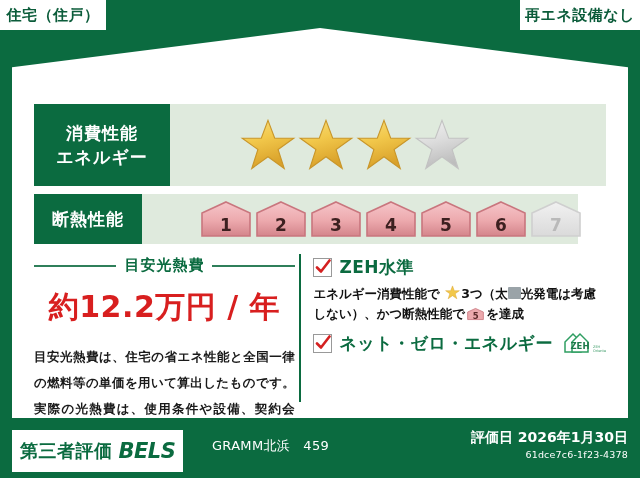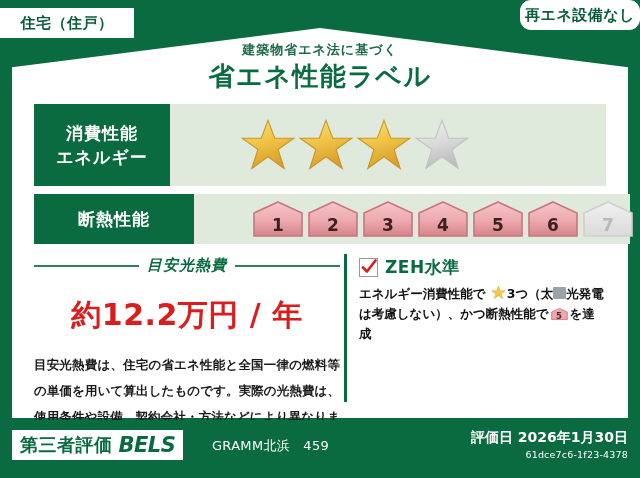--- a/index.html
+++ b/index.html
@@ -10,22 +10,22 @@
     -webkit-font-smoothing:antialiased;
   }
   .label-root{position:relative;width:640px;height:478px;background:#0b6b40;}
 
   
   .corner-badge{
     position:absolute;top:0;background:#ffffff;
     color:#0b5c3a;font-weight:bold;font-size:15px;line-height:30px;
     text-align:center;letter-spacing:0.5px;
   }
-  .corner-left{left:0;width:134px;height:30px;margin-top:8px;}
-  .corner-right{right:0;width:120px;height:30px;border-radius:11px;}
+  .corner-left{left:0;width:106px;height:30px;}
+  .corner-right{right:0;width:120px;height:30px;}
 
   
   .roof{
     position:absolute;left:12px;top:28px;width:616px;height:70px;
     background:#ffffff;
     clip-path:polygon(50% 0%, 100% 56%, 100% 100%, 0% 100%, 0% 56%);
   }
   .title-wrap{
     position:absolute;left:0;right:0;top:42px;text-align:center;
     z-index:4;
@@ -54,21 +54,21 @@
   }
   .perf-val{
     background:#dfeadd;display:flex;align-items:center;
   }
 
   .row-energy{top:12px;}
   .row-energy .perf-name{width:136px;height:82px;font-size:17px;line-height:24px;}
   .row-energy .perf-val{width:436px;height:82px;padding-left:0;justify-content:flex-start;}
 
   .row-insul{top:102px;}
-  .row-insul .perf-name{width:160px;height:50px;font-size:17px;}
+  .row-insul .perf-name{width:108px;height:50px;font-size:17px;}
   .row-insul .perf-val{width:436px;height:50px;}
 
   
   .stars{display:flex;align-items:center;margin-left:70px;gap:2px;}
   .star{width:56px;height:56px;display:block;}
 
   
   .houses{display:flex;align-items:flex-end;margin-left:58px;gap:3px;}
   .house{
     position:relative;width:52px;height:38px;
@@ -86,29 +86,29 @@
     display:flex;
   }
   .lower-left{width:306px;position:relative;}
   .divider-v{
     width:3px;background:#0b6b40;margin:0 12px 0 4px;height:148px;align-self:flex-start;
   }
   .lower-right{flex:1;position:relative;padding-top:2px;}
 
   
   .cost-head{
-    display:flex;align-items:center;gap:8px;margin-top:2px;font-style:italic;
+    display:flex;align-items:center;gap:8px;margin-top:2px;
   }
   .cost-head .rule{flex:1;height:2px;background:#2f7f5a;}
   .cost-head .txt{
     font-size:15px;font-weight:bold;color:#0b6b40;letter-spacing:1px;white-space:nowrap;
   }
   .cost-value{
     text-align:center;font-size:30px;font-weight:bold;color:#d81f1f;
-    margin-top:20px;letter-spacing:0.5px;
+    margin-top:12px;letter-spacing:0.5px;
   }
   .cost-note{
     margin-top:16px;font-size:12.5px;color:#1a1a1a;line-height:26px;
     text-align:justify;font-weight:bold;
   }
 
   
   .zeh-block{margin-bottom:6px;}
   .zeh-head{display:flex;align-items:center;gap:7px;}
   .checkbox{
@@ -138,21 +138,21 @@
     font-size:8.5px;color:#5b2a2a;font-weight:bold;line-height:10px;
   }
   .zeh-logo{display:inline-block;width:44px;height:26px;vertical-align:-7px;margin-left:2px;}
   .zeh-body2{font-size:12.5px;color:#111;line-height:21px;margin-top:4px;font-weight:normal;}
 
   
   .footer{
     position:absolute;left:0;bottom:0;width:640px;height:58px;background:#0b6b40;
   }
   .bels-box{
-    position:absolute;left:12px;top:10px;height:30px;background:#ffffff;
+    position:absolute;left:12px;top:10px;height:42px;background:#ffffff;
     display:flex;align-items:center;padding:0 8px;gap:6px;
   }
   .bels-jp{font-size:18px;font-weight:bold;color:#0b6b40;letter-spacing:0.5px;}
   .bels-en{font-size:21px;font-weight:bold;color:#0b6b40;letter-spacing:-0.5px;font-style:italic;}
   .prop-name{
     position:absolute;left:212px;top:17px;color:#ffffff;font-size:13px;
     letter-spacing:0.3px;
   }
   .eval-date{
     position:absolute;right:12px;top:9px;color:#ffffff;font-size:14px;font-weight:bold;
@@ -165,24 +165,20 @@
 </style>
 </head>
 <body>
 
 <div class="label-root">
 
   <div class="corner-badge corner-left">住宅（住戸）</div>
   <div class="corner-badge corner-right">再エネ設備なし</div>
 
   <div class="roof"></div>
-  <div class="title-wrap">
-    <div class="title-sub">建築物省エネ法に基づく</div>
-    <div class="title-main">省エネ性能ラベル</div>
-  </div>
 
   <div class="body-panel">
 
     <div class="perf-row row-energy">
       <div class="perf-name">
         <span>消費性能</span>
         <span>エネルギー</span>
       </div>
       <div class="perf-val">
         <div class="stars">
@@ -323,20 +319,35 @@
             <span>エネルギー消費性能で</span>
             <svg class="inline-star" viewBox="0 0 100 100">
               <polygon points="50,6 62,38 96,38 68,58 79,92 50,71 21,92 32,58 4,38 38,38" fill="#f2c84b" stroke="#d9a12a" stroke-width="3"></polygon>
             </svg><span>3つ（太</span><span class="redact"></span><span>光発電は考慮しない）、かつ断熱性能で</span><span class="mini-house"><svg viewBox="0 0 52 38">
                   <polygon points="26,2 50,13 50,36 2,36 2,13" fill="#eca9ad" stroke="#c9767e" stroke-width="2.5"></polygon>
                 </svg><b>5</b></span><span>を達成</span>
           </div>
         </div>
 
         <div class="zeh-block">
+          <div class="zeh-head">
+            <div class="checkbox">
+              <svg viewBox="0 0 16 16">
+                <path d="M2 8.5 L6 12.5 L14.5 1.5" fill="none" stroke="#d42020" stroke-width="2.6" stroke-linecap="round" stroke-linejoin="round"></path>
+              </svg>
+            </div>
+            <div class="zeh-title">ネット・ゼロ・エネルギー</div>
+            <svg class="zeh-logo" viewBox="0 0 88 52">
+              <path d="M6 24 L22 8 L38 24 L38 44 L6 44 Z" fill="none" stroke="#2f9e62" stroke-width="3"></path>
+              <path d="M20 24 L36 8 L52 24 L52 44 L20 44 Z" fill="#ffffff" stroke="#2f9e62" stroke-width="3"></path>
+              <text x="36" y="38" font-family="DejaVu Sans, sans-serif" font-size="17" font-weight="bold" fill="#1d7a4a" text-anchor="middle">ZEH</text>
+              <text x="62" y="36" font-family="DejaVu Sans, sans-serif" font-size="7" fill="#3a9a66">ZEH</text>
+              <text x="62" y="44" font-family="DejaVu Sans, sans-serif" font-size="7" fill="#3a9a66">Oriented</text>
+            </svg>
+          </div>
         </div>
 
       </div>
     </div>
   </div>
 
   <div class="footer">
     <div class="bels-box">
       <span class="bels-jp">第三者評価</span>
       <span class="bels-en">BELS</span>

